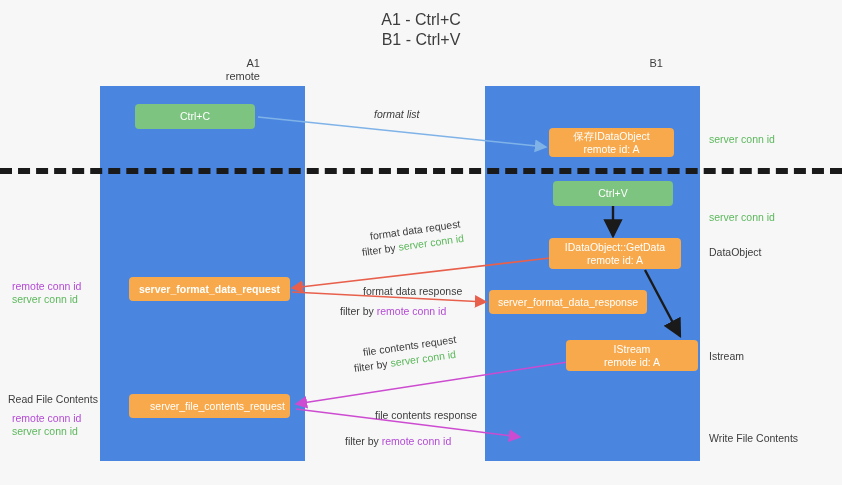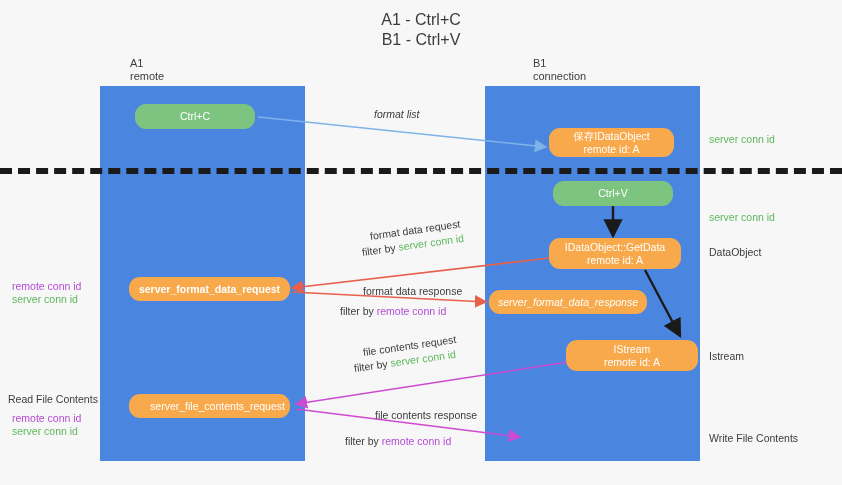--- a/index.html
+++ b/index.html
@@ -32,41 +32,41 @@
     left: 0;
     top: 10px;
     width: 842px;
     text-align: center;
     font-size: 16px;
     line-height: 20px;
     color: #3c3c3c;
   }
   .col-head {
     position: absolute;
-    text-align: left;
+    text-align: right;
     font-size: 11px;
     line-height: 13px;
     color: #3c3c3c;
   }
   .lane {
     position: absolute;
     background: #4a86e0;
   }
   .node {
     position: absolute;
     box-sizing: border-box;
     display: flex;
     flex-direction: column;
     align-items: center;
     justify-content: center;
     text-align: left;
     color: #ffffff;
     font-size: 10.5px;
     line-height: 13px;
-    border-radius: 11px;
+    border-radius: 4px;
   }
   .node.green { background: #7cc47f; }
   .node.orange { background: #f5a council; }
   .node.orange { background: #f8a94b; }
   .edge-label {
     position: absolute;
     font-size: 10.5px;
     line-height: 14px;
     color: #3c3c3c;
     white-space: nowrap;
@@ -99,21 +99,20 @@
     <div>A1 - Ctrl+C</div>
     <div>B1 - Ctrl+V</div>
   </div>
 
   <div class="col-head" style="left:130px; top:57px; width:130px;">
     <div>A1</div>
     <div>remote</div>
   </div>
   <div class="col-head" style="left:533px; top:57px; width:130px;">
     <div>B1</div>
-    <div>connection</div>
   </div>
 
   <div class="lane" style="left:100px; top:86px; width:205px; height:375px;"></div>
   <div class="lane" style="left:485px; top:86px; width:215px; height:375px;"></div>
 
   <svg class="layer">
     <defs>
       <marker id="ah-blue" markerWidth="9" markerHeight="9" refX="7" refY="4" orient="auto">
         <path d="M0,0 L8,4 L0,8 z" fill="#7fb3e8"></path>
       </marker>
@@ -163,21 +162,21 @@
 
   <div class="node orange" style="left:566px; top:340px; width:132px; height:31px;">
     <span>IStream</span>
     <span>remote id: A</span>
   </div>
 
   <div class="node orange" style="left:129px; top:277px; width:161px; height:24px;font-weight:bold;">
     <span>server_format_data_request</span>
   </div>
 
-  <div class="node orange" style="left:489px; top:290px; width:158px; height:24px;font-style:italic;">
+  <div class="node orange" style="left:489px; top:290px; width:158px; height:24px;">
     <span>server_format_data_response</span>
   </div>
 
   <div class="node orange" style="left:129px; top:394px; width:161px; height:24px;padding-left:16px;">
     <span>server_file_contents_request</span>
   </div>
 
 
   <div class="edge-label" style="left:374px; top:107px;font-style:italic;">format list</div>
 

